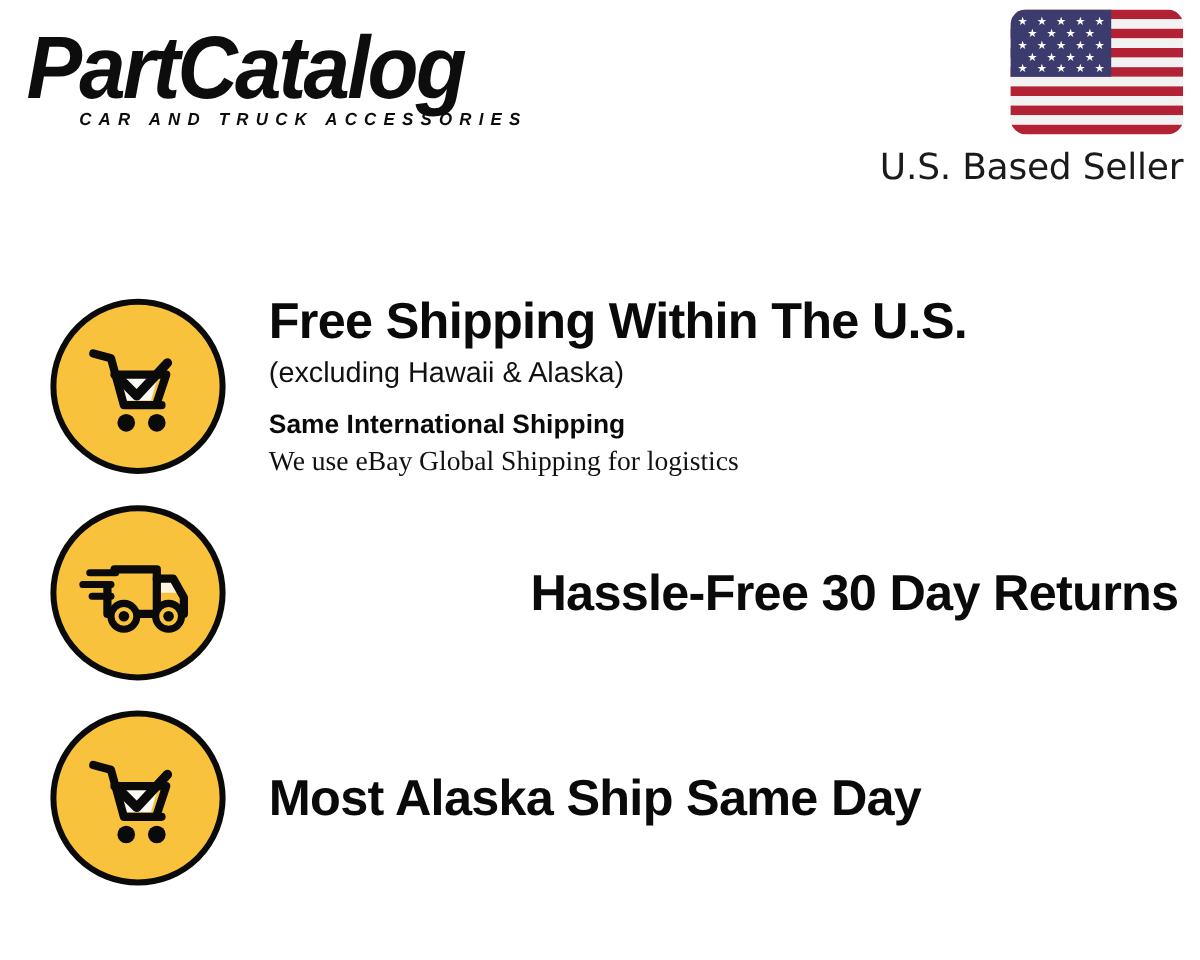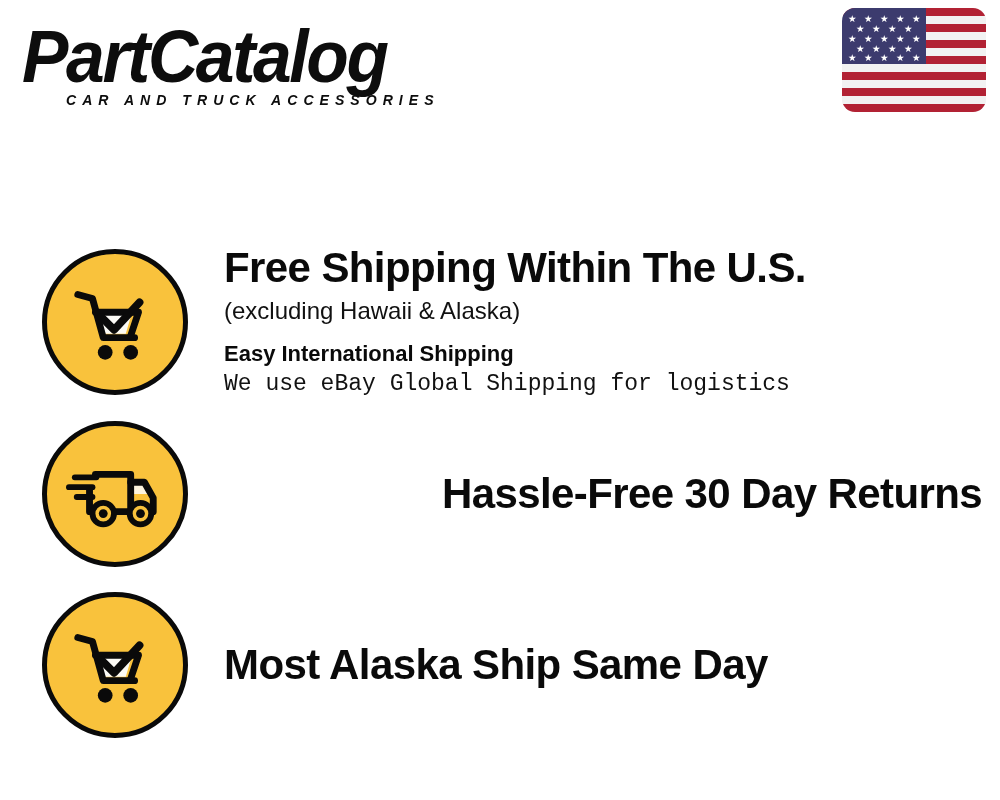--- a/index.html
+++ b/index.html
@@ -175,21 +175,21 @@
   .benefit-extra-title {
     font-family: "Liberation Sans Narrow", "Liberation Sans", "DejaVu Sans", sans-serif;
     font-size: 22px;
     font-weight: 700;
     line-height: 30px;
     color: #0a0a0a;
     margin-top: 12px;
     white-space: nowrap;
   }
   .benefit-extra-sub {
-    font-family: Liberation Mono, monospace;
+    font-family: Liberation Serif, serif;
     font-size: 23px;
     font-weight: 400;
     line-height: 31px;
     color: #111111;
     white-space: nowrap;
   }
 </style>
 </head>
 <body>
 
@@ -235,40 +235,41 @@
         <span class="flag-star" style="left:30px; top:36px;">★</span>
         <span class="flag-star" style="left:46px; top:36px;">★</span>
         <span class="flag-star" style="left:62px; top:36px;">★</span>
         <span class="flag-star" style="left:6px;  top:45px;">★</span>
         <span class="flag-star" style="left:22px; top:45px;">★</span>
         <span class="flag-star" style="left:38px; top:45px;">★</span>
         <span class="flag-star" style="left:54px; top:45px;">★</span>
         <span class="flag-star" style="left:70px; top:45px;">★</span>
       </div>
     </div>
+    <span id="seller-label">U.S. Based Seller</span>
   </div>
 </div>
 
 <div id="benefits">
 
   <div class="benefit-row" id="benefit-row-0">
     <div class="benefit-icon">
       <svg viewBox="0 0 100 100">
         <polygon points="28,38 68,38 61,62 36,62" fill="#fbfaf5"></polygon>
         <path d="M12 22 L27 26 L38 66 L70 66" fill="none" stroke="#0a0a0a" stroke-width="7" stroke-linecap="round" stroke-linejoin="round"></path>
         <path d="M30 40 L74 40 L66 64" fill="none" stroke="#0a0a0a" stroke-width="7" stroke-linecap="round" stroke-linejoin="round"></path>
         <path d="M36 45 L49 58 L75 30" fill="none" stroke="#0a0a0a" stroke-width="8" stroke-linecap="round" stroke-linejoin="round"></path>
         <circle cx="40" cy="81" r="7.5" fill="#0a0a0a"></circle>
         <circle cx="66" cy="81" r="7.5" fill="#0a0a0a"></circle>
       </svg>
     </div>
     <div class="benefit-text">
       <div class="benefit-title">Free Shipping Within The U.S.</div>
       <div class="benefit-sub">(excluding Hawaii &amp; Alaska)</div>
-      <div class="benefit-extra-title">Easy International Shipping</div>
+      <div class="benefit-extra-title">Same International Shipping</div>
       <div class="benefit-extra-sub">We use eBay Global Shipping for logistics</div>
     </div>
   </div>
 
   <div class="benefit-row" id="benefit-row-1">
     <div class="benefit-icon">
       <svg viewBox="0 0 100 100">
         <polygon points="68,36 78,36 84,50 68,50" fill="#fdf4de"></polygon>
         <path d="M30 30 L66 30 L66 68 L24 68 L24 46" fill="none" stroke="#0a0a0a" stroke-width="7" stroke-linejoin="round" stroke-linecap="round"></path>
         <path d="M66 38 L80 38 L89 54 L89 68 L66 68" fill="none" stroke="#0a0a0a" stroke-width="7" stroke-linejoin="round" stroke-linecap="round"></path>

